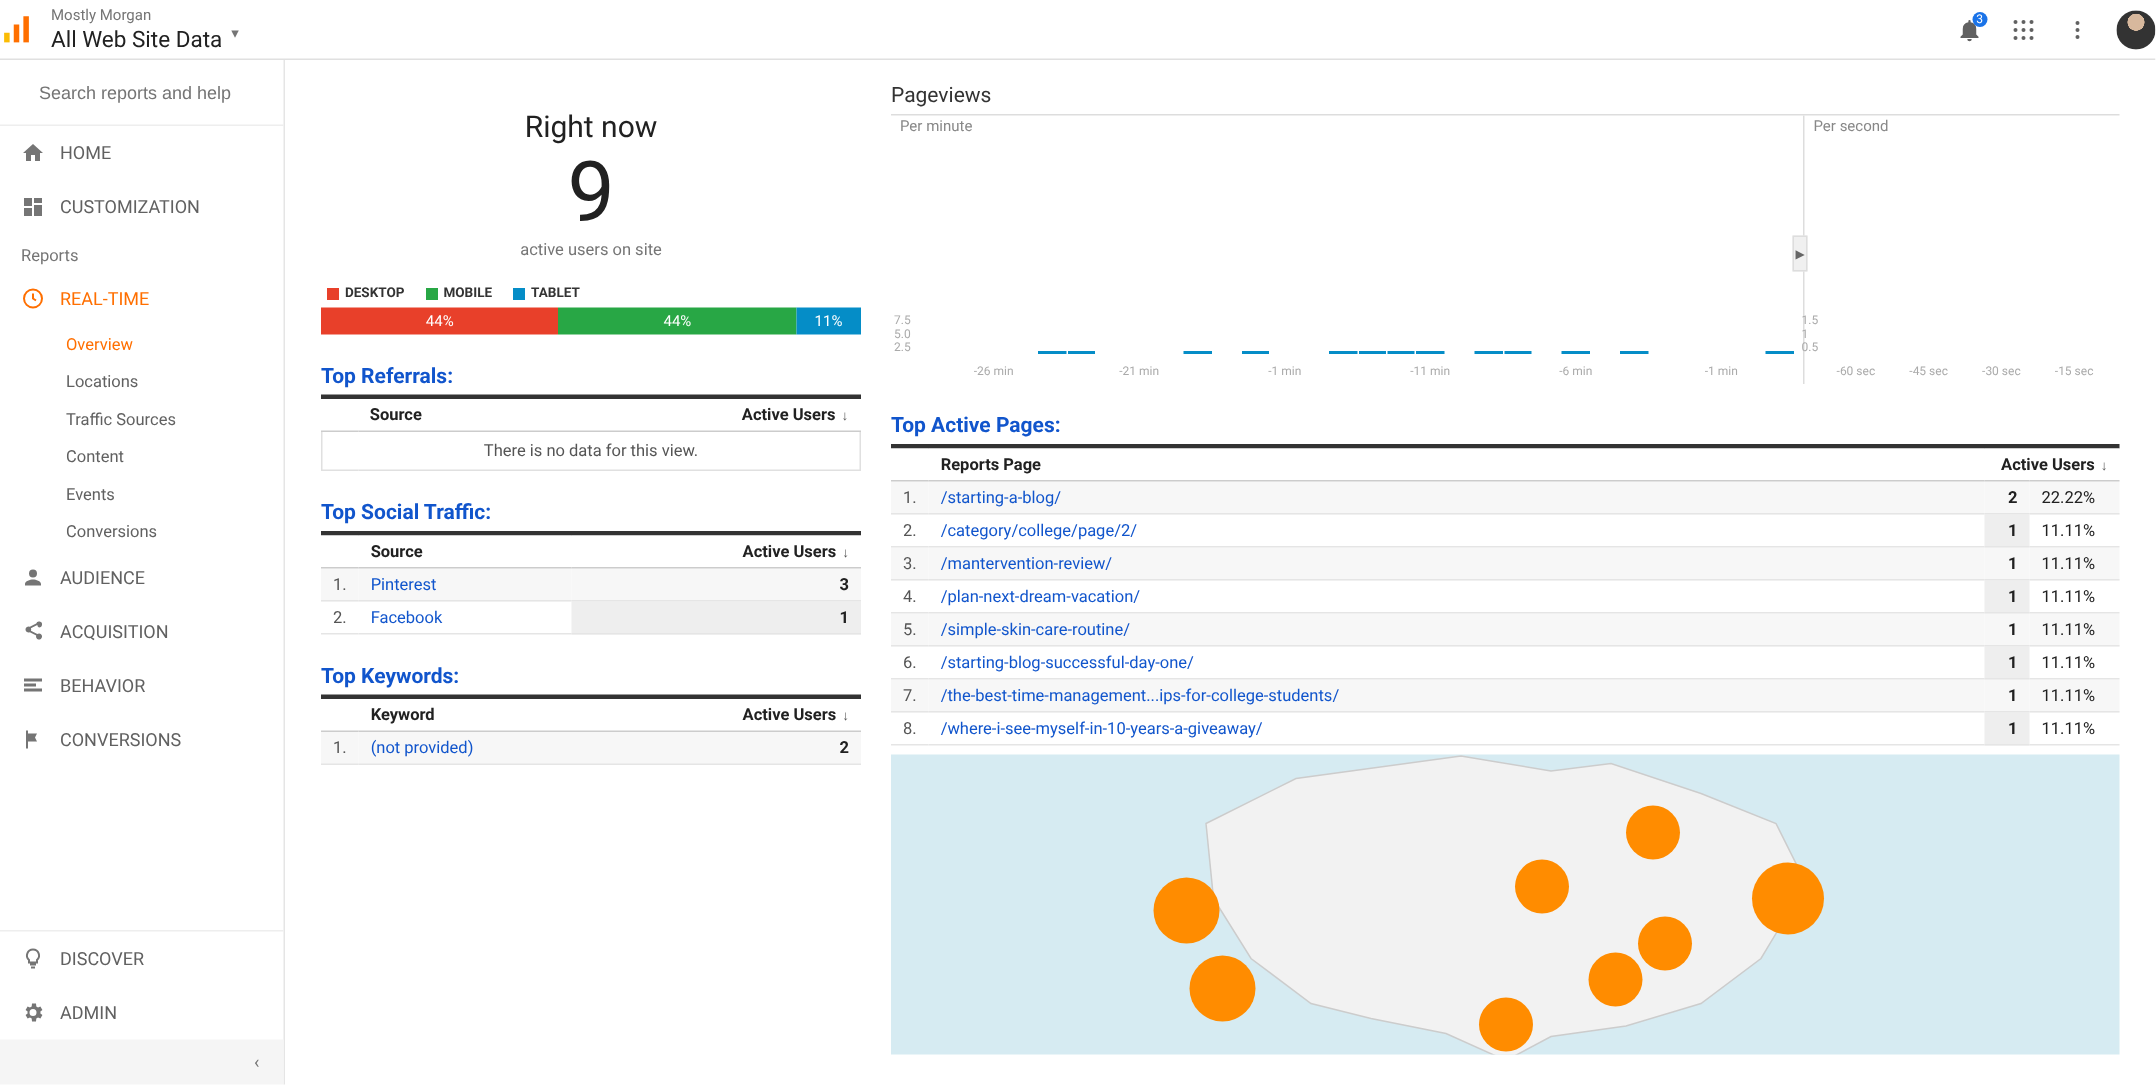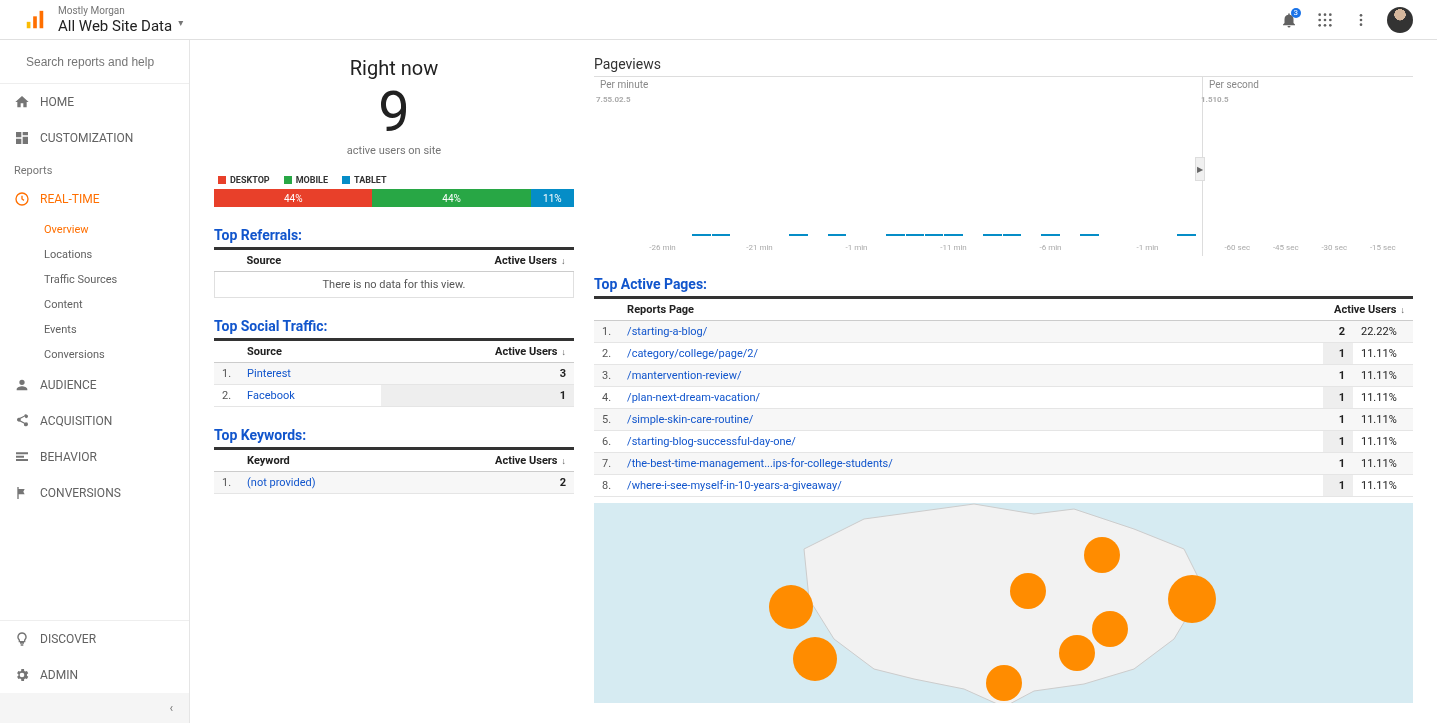--- a/index.html
+++ b/index.html
@@ -1,19 +1,19 @@
 <!DOCTYPE html>
 <html><head>
 <meta charset="utf-8">
 <style>
   * { box-sizing: border-box; margin: 0; padding: 0; }
   body { font-family: Roboto, Arial, sans-serif; font-size: 12px; color: #212121; background: #fff; width: 1437px; height: 723px; overflow: hidden; }
   
   
-  .header { height: 40px; display: flex; align-items: center; padding: 0 24px; border-bottom: 1px solid #e0e0e0; background: #fff; }
+  .header { height: 40px; display: flex; align-items: center; padding: 0 0; border-bottom: 1px solid #e0e0e0; background: #fff; }
   .header .logo { width: 22px; height: 22px; margin-right: 12px; }
   .header .account-area { display: flex; flex-direction: column; line-height: 1.2; }
   .header .account-name { font-size: 10px; color: #757575; }
   .header .view-name { font-size: 15px; color: #212121; display: flex; }
   .header .view-name .caret { margin-left: 6px; font-size: 10px; color: #757575; }
   .header .spacer { flex: 1; }
   .header .icon-btn { width: 28px; height: 28px; display: flex; align-items: center; justify-content: center; color: #616161; margin-left: 8px; position: relative; cursor: pointer; }
   .header .badge { position: absolute; top: 2px; right: 2px; background: #1a73e8; color: #fff; font-size: 8px; border-radius: 8px; padding: 0 3px; line-height: 10px; }
   .header .avatar { width: 26px; height: 26px; border-radius: 50%; background: #555; margin-left: 12px; background-image: radial-gradient(circle at 50% 30%, #d7b89d 25%, transparent 26%), linear-gradient(#333,#333); }
   
@@ -31,21 +31,21 @@
   .bottom-nav { margin-top: auto; border-top: 1px solid #eee; }
   .collapse-row { height: 30px; background: #f5f5f5; display: flex; align-items: center; justify-content: flex-end; padding-right: 16px; color: #757575; cursor: pointer; }
   
   
   .content { position: absolute; top: 40px; left: 190px; right: 0; bottom: 0; padding: 16px 24px; overflow: auto; background: #fff; }
   .columns { display: flex; gap: 20px; }
   .col-left { width: 360px; flex-shrink: 0; }
   .col-right { flex: 1; }
   
   .overview-head { text-align: center; margin-bottom: 10px; }
-  .overview-head .title { font-size: 20px; color: #212121; font-weight: 400; }
+  .overview-head .title { font-size: 20px; color: #212121; font-weight: 400; margin-top: 16px; }
   .overview-head .big-number { font-size: 56px; font-weight: 400; line-height: 1; margin: 4px 0; }
   .overview-head .sub { font-size: 11px; color: #757575; }
   
   .device-legend { display: flex; gap: 14px; justify-content: flex-start; font-size: 9px; font-weight: bold; color: #333; margin-top: 18px; padding-left: 4px; }
   .device-legend .item { display: flex; align-items: center; gap: 4px; }
   .device-legend .sq { width: 8px; height: 8px; display: inline-block; }
   .device-bar { display: flex; height: 18px; margin-top: 4px; font-size: 10px; color: #fff; }
   .device-bar .seg { display: flex; align-items: center; justify-content: center; }
   
   .section-title { font-size: 14px; color: #1155cc; font-weight: bold; margin: 20px 0 4px; }
@@ -71,21 +71,21 @@
   .pv-label { font-size: 10px; color: #888; position: absolute; top: 2px; left: 6px; }
   .chart-area { position: absolute; left: 20px; right: 6px; top: 18px; bottom: 20px; }
   .chart-area.sec { left: 10px; }
   .bars-wrap { position: absolute; left: 0; right: 0; bottom: 0; top: 0; display: flex; align-items: flex-end; }
   .bars-wrap .bar { flex: 1; margin: 0 0.5px; position: relative; }
   .bars-wrap .bar .fill { position: absolute; bottom: 0; left: 0; right: 0; background: #b3e0f2; }
   .bars-wrap .bar .cap { position: absolute; left: 0; right: 0; height: 2px; background: #058dc7; }
   .bars-wrap.sec .bar .fill { background: #058dc7; width: 3px; left: 50%; margin-left: -1.5px; }
   .x-ticks { position: absolute; left: 20px; right: 6px; bottom: 4px; display: flex; font-size: 8px; color: #aaa; }
   .x-ticks span { flex: 1; text-align: center; }
-  .y-ticks { position: absolute; left: 2px; top: 18px; bottom: 20px; width: 16px; display: flex; flex-direction: row; justify-content: flex-start; font-size: 8px; color: #aaa; font-weight: bold; }
+  .y-ticks { position: absolute; left: 2px; top: 18px; bottom: 20px; width: 16px; display: flex; flex-direction: column; justify-content: flex-end; font-size: 8px; color: #aaa; }
   .expand-handle { position: absolute; top: 80px; right: 208px; width: 10px; height: 24px; background: #f0f0f0; border: 1px solid #ddd; display: flex; align-items: center; justify-content: center; font-size: 8px; color: #666; cursor: pointer; }
   
   
   .map-wrap { height: 200px; background: #d6ebf2; margin-top: 6px; position: relative; overflow: hidden; }
   .us-shape { position: absolute; left: 50%; top: 48%; transform: translate(-50%,-50%); width: 460px; height: 240px; }
   .bubble { position: absolute; background: #ff8c00; border-radius: 50%; }
 </style>
 </head>
 <body>
 

